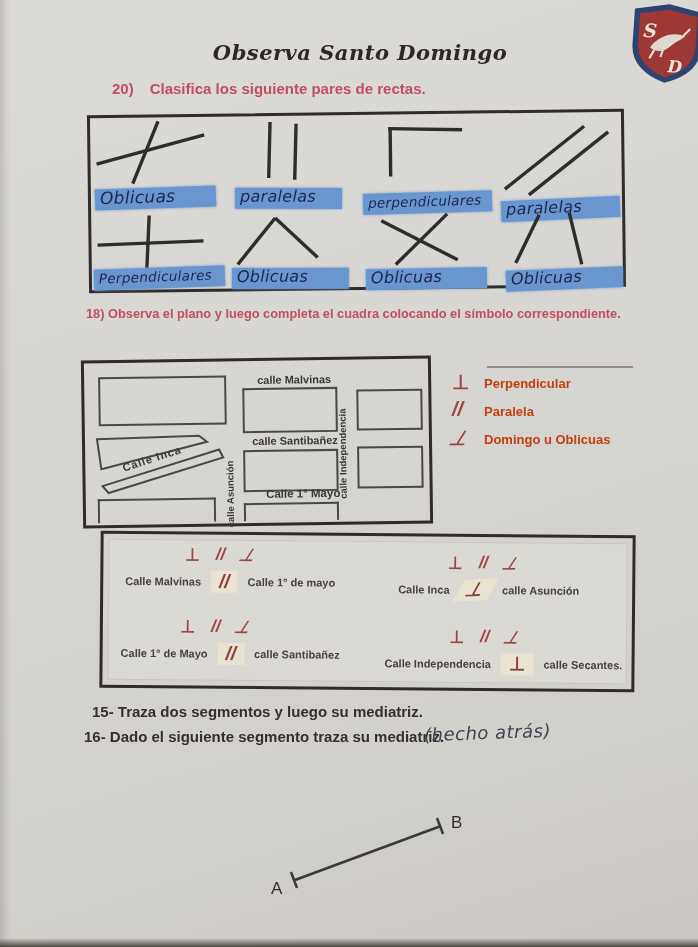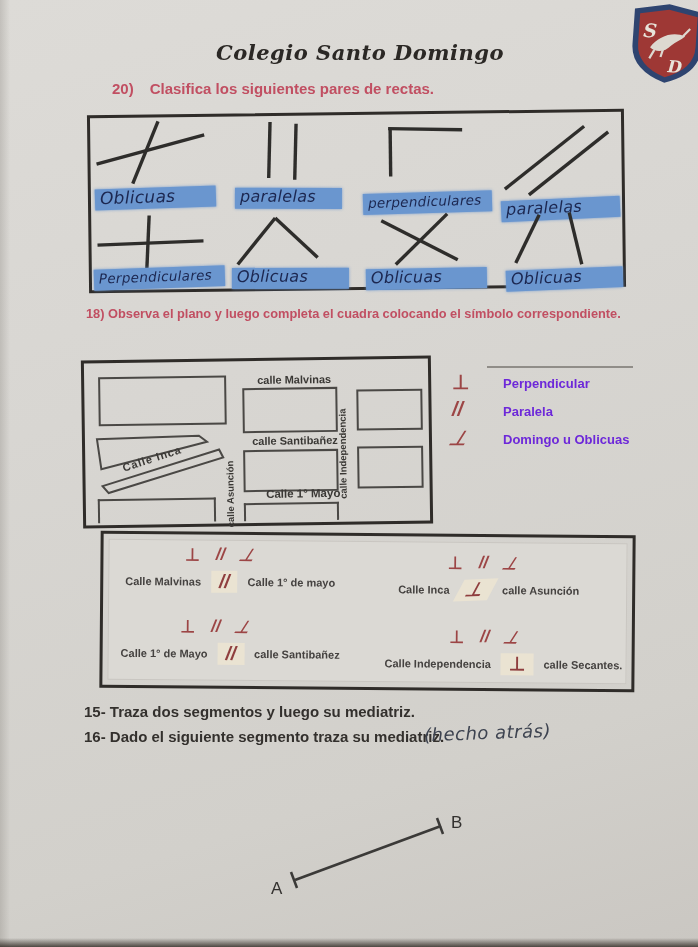--- a/index.html
+++ b/index.html
@@ -38,21 +38,21 @@
   .street-v{position:absolute;font-weight:bold;font-size:9.5px;color:#3a3835;white-space:nowrap;
     writing-mode:vertical-rl;transform:rotate(180deg);}
   .inca-label{position:absolute;font-weight:bold;font-size:11px;color:#3a3835;
     transform:rotate(-17deg);white-space:nowrap;letter-spacing:1px;}
   .inca-shape polygon{fill:none;stroke:#4a4845;stroke-width:2;}
 
   .legend-line{position:absolute;left:487px;top:366px;width:146px;height:1.5px;background:#908d88;}
   .sym{color:#9c4545;font-weight:bold;}
   .sym-obli{display:inline-block;transform:skewX(-32deg);}
   .leg-sym{position:absolute;left:452px;font-size:20px;}
-  .leg-lab{position:absolute;left:503px;font-size:13px;font-weight:bold;color:#6d28d9;white-space:nowrap;}
+  .leg-lab{position:absolute;left:484px;font-size:13px;font-weight:bold;color:#c2410c;white-space:nowrap;}
 
   #ansbox{left:100px;top:533px;width:535px;height:157px;transform:rotate(0.5deg);}
   #ansbox .inner{position:absolute;left:5px;top:5px;right:5px;bottom:5px;
     background:#dbd9d4;border:1px solid #c9c6c1;}
   .grp{position:absolute;}
   .opts{display:flex;gap:16px;justify-content:center;font-size:17px;}
   .pair{display:flex;align-items:center;gap:10px;margin-top:5px;
     font-weight:bold;font-size:11px;color:#454240;white-space:nowrap;}
   .ans{display:inline-block;background:#eae3d2;padding:0 8px;color:#8f3e3e;
     font-size:19px;font-weight:bold;line-height:22px;font-style:italic;}
@@ -67,33 +67,33 @@
   #seg text{fill:#33312f;font-size:17px;font-family:"Liberation Sans",sans-serif;}
 
   .logo{position:absolute;right:-9px;top:2px;width:80px;height:82px;transform:rotate(4deg);}
 </style>
 </head>
 <body>
 
 <div class="edge-left"></div>
 <div class="edge-bottom"></div>
 
-<div class="school">Colegio Santo Domingo</div>
+<div class="school">Observa Santo Domingo</div>
 
 <svg class="logo" viewBox="0 0 70 74">
   <path d="M35,2 L66,8 L66,40 Q66,63 35,73 Q4,63 4,40 L4,8 Z" fill="#2e4470"></path>
   <path d="M35,7 L61,12 L61,39 Q61,59 35,68 Q9,59 9,39 L9,12 Z" fill="#9e3835"></path>
   <path d="M20,42 C27,31 40,26 51,30 C47,34 43,35 39,39 C34,45 26,47 20,42 Z" fill="#ddd8d0"></path>
   <path d="M24,44 L20,52 M32,42 L30,50 M49,30 L55,23" stroke="#ddd8d0" stroke-width="2" fill="none"></path>
   <text x="13" y="33" font-family="DejaVu Serif,serif" font-style="italic" font-weight="bold" font-size="17" fill="#e8e4da">S</text>
   <text x="37" y="63" font-family="DejaVu Serif,serif" font-style="italic" font-weight="bold" font-size="15" fill="#e8e4da">D</text>
 </svg>
 
 <div class="q13-title pink">
-  <span>20)</span><span class="t">Clasifica los siguientes pares de rectas.</span>
+  <span>20)</span><span class="t">Clasifica los siguiente pares de rectas.</span>
 </div>
 
 <div id="box13" class="frame">
 
   <div class="cell" style="left:2px;top:2px;">
     <svg class="fig" width="124" height="66">
       <line x1="4" y1="44" x2="112" y2="16"></line>
         <line x1="66" y1="2" x2="40" y2="64"></line>
     </svg>
     <div class="strip" style="left:2px;top:68px;width:116px;transform:rotate(-1.2deg);">
@@ -247,21 +247,21 @@
       <span class="sym sym-obli">⊥</span>
     </div>
     <div class="pair">
       <span>Calle Independencia</span>
       <span class="ans ans-perp">⊥</span>
       <span>calle Secantes.</span>
     </div>
   </div>
 </div>
 
-<div class="qtext" style="top:703px;">15- Traza dos segmentos y luego su mediatriz.</div>
+<div class="qtext" style="top:703px;margin-left:8px;">15- Traza dos segmentos y luego su mediatriz.</div>
 <div class="qtext" style="top:728px;">16- Dado el siguiente segmento traza su mediatriz.</div>
 <div class="note">(hecho atrás)</div>
 
 <svg id="seg" style="position:absolute;left:255px;top:798px;" width="230" height="112">
   <line x1="40" y1="82" x2="186" y2="28"></line>
   <line x1="36" y1="74" x2="42" y2="90"></line>
   <line x1="182" y1="20" x2="188" y2="36"></line>
   <text x="16" y="96">A</text>
   <text x="196" y="30">B</text>
 </svg>

